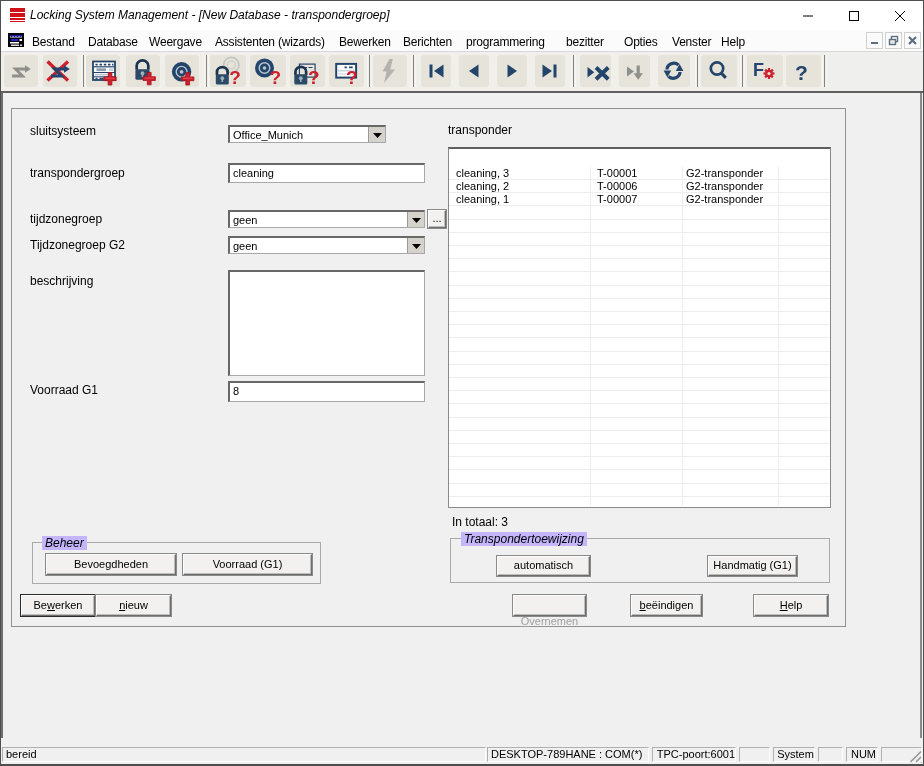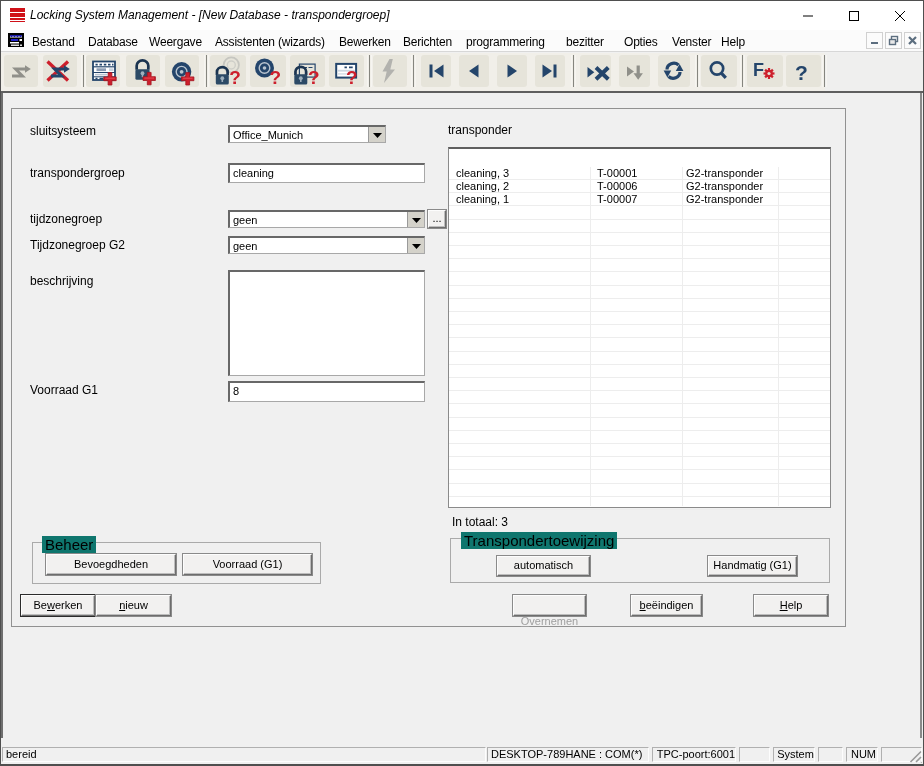--- a/index.html
+++ b/index.html
@@ -21,21 +21,21 @@
 #client-redge { left:920px; top:93px; width:2px; height:645px; background:#8a8a8a; }
 #dlgframe { left:11px; top:108px; width:835px; height:519px; border:1px solid #919191; }
 .lbl { position:absolute; font-size:12px; color:#000; white-space:nowrap; }
 .sunken { position:absolute; background:#fff; border-top:2px solid #686868; border-left:2px solid #686868; border-right:1px solid #a8a8a8; border-bottom:1px solid #a8a8a8; }
 .fieldtext { position:absolute; left:3px; top:2px; font-size:11px; white-space:nowrap; }
 .combo-btn { position:absolute; right:0px; top:0px; width:17px; background:#d4d2ca; border-left:1px solid #9a9a9a; }
 .combo-btn svg { position:absolute; left:3px; top:4px; }
 .btn { position:absolute; background:#f2f1f0; border-top:1px solid #fdfdfd; border-left:1px solid #fdfdfd; border-right:1px solid #6d6d6d; border-bottom:1px solid #6d6d6d; box-shadow:inset -1px -1px 0 #bdbdbd, 0 0 0 1px #8a8a8a; text-align:center; font-size:11px; }
 .btn span { display:block; }
 .gbox { position:absolute; border:1px solid #aaaaaa; }
-.gbox-lbl { position:absolute; background:#0f766e; padding:0 3px; font-size:15px; }
+.gbox-lbl { position:absolute; background:#c4b5fd; padding:0 3px; font-size:12px;font-style:italic; }
 #tbl { left:448px; top:147px; width:383px; height:361px; background:#fff; border:1px solid #8a8a8a; border-top:2px solid #5f5f5f; }
 #tblhead { position:absolute; left:0; top:0; width:100%; height:16px; background:#f0f0f0; border-bottom:2px solid #6e6e6e; }
 .th { position:absolute; top:2px; font-size:11px; }
 .thsep { position:absolute; top:0; width:1px; height:16px; background:#8a8a8a; }
 .row { position:absolute; left:0; width:100%; height:13px; border-bottom:1px solid #ededed; }
 .colsep { position:absolute; top:18px; bottom:1px; width:1px; background:#ededed; }
 .cell { position:absolute; top:0px; font-size:11px; white-space:nowrap;text-align:right; }
 #statusbar { left:1px; top:739px; width:922px; height:25px; background:#f0f0f0; }
 .scell { position:absolute; top:747px; height:15px; border:1px solid #b0b0b0; border-bottom-color:#fdfdfd; border-right-color:#fdfdfd; font-size:11px; padding-left:3px; white-space:nowrap; overflow:hidden; }
 </style>

